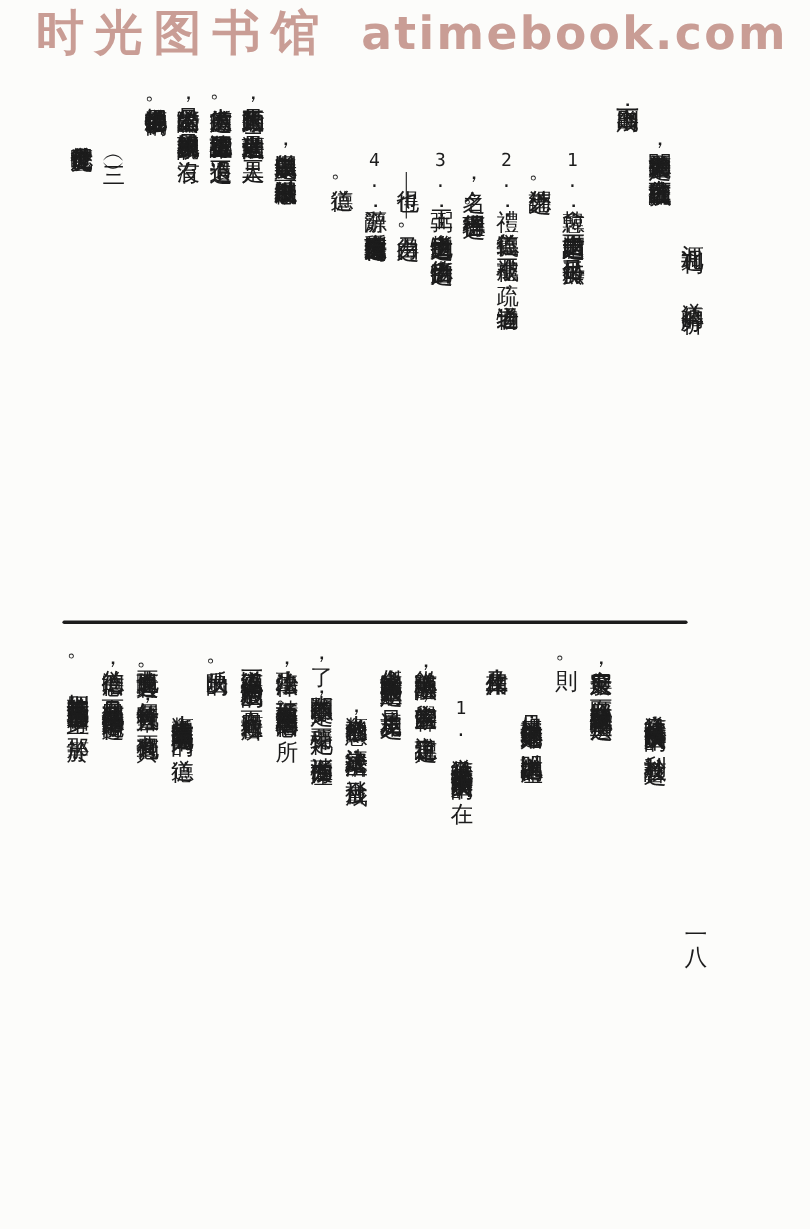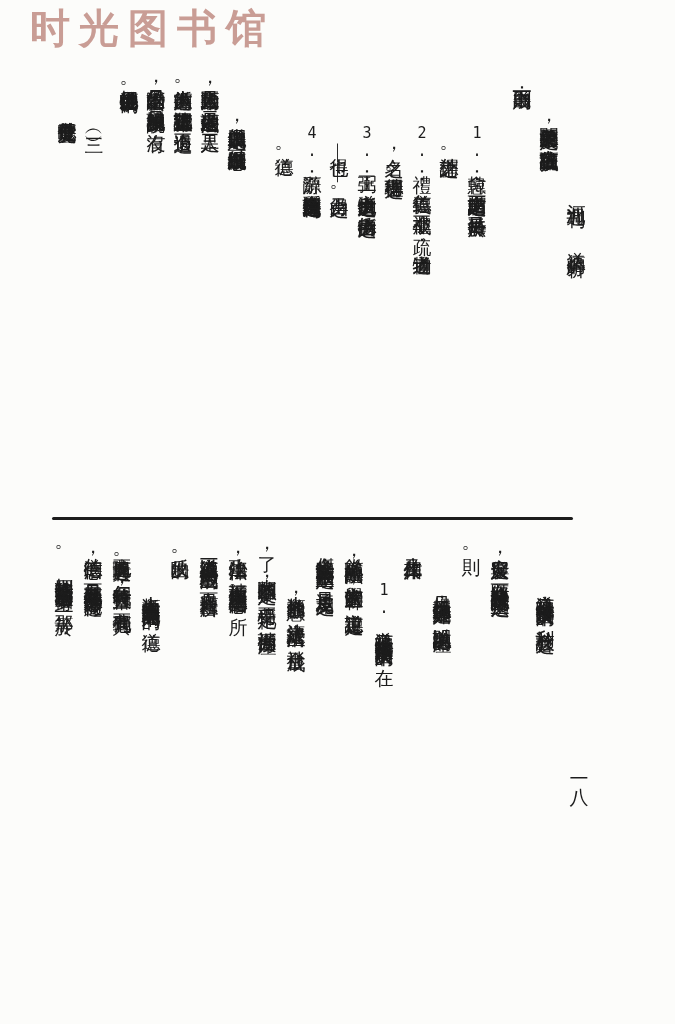--- a/index.html
+++ b/index.html
@@ -53,20 +53,21 @@
     font-size:19px;letter-spacing:5px;color:var(--ink,#1b1b1b);
   }
 </style>
 </head>
 <body>
 
 <div class="scan" style="background: rgb(252, 252, 250);">
 
   <div class="watermark">
     <span class="wm-cjk">时光图书馆</span>
+    <span class="wm-latin">atimebook.com</span>
   </div>
 
   <section class="vtext top">
     <div class="vline header-line" style="text-indent:6em;">
       <span>河北週刊</span><span class="hgap"></span><span>道德的分析</span>
     </div>
 
   <div class="vline" style="text-indent: 2em;"><span>關於道德的重要定義，在往古的論著上可以找</span></div>
       <div class="vline" style="margin-block-end: 18px;"><span>出下面幾則：</span></div>
       <div class="vline" style="text-indent: 2.6em;"><span class="num">1.</span><span>韓愈：由是而之焉之謂道，足乎己無待於</span></div>

